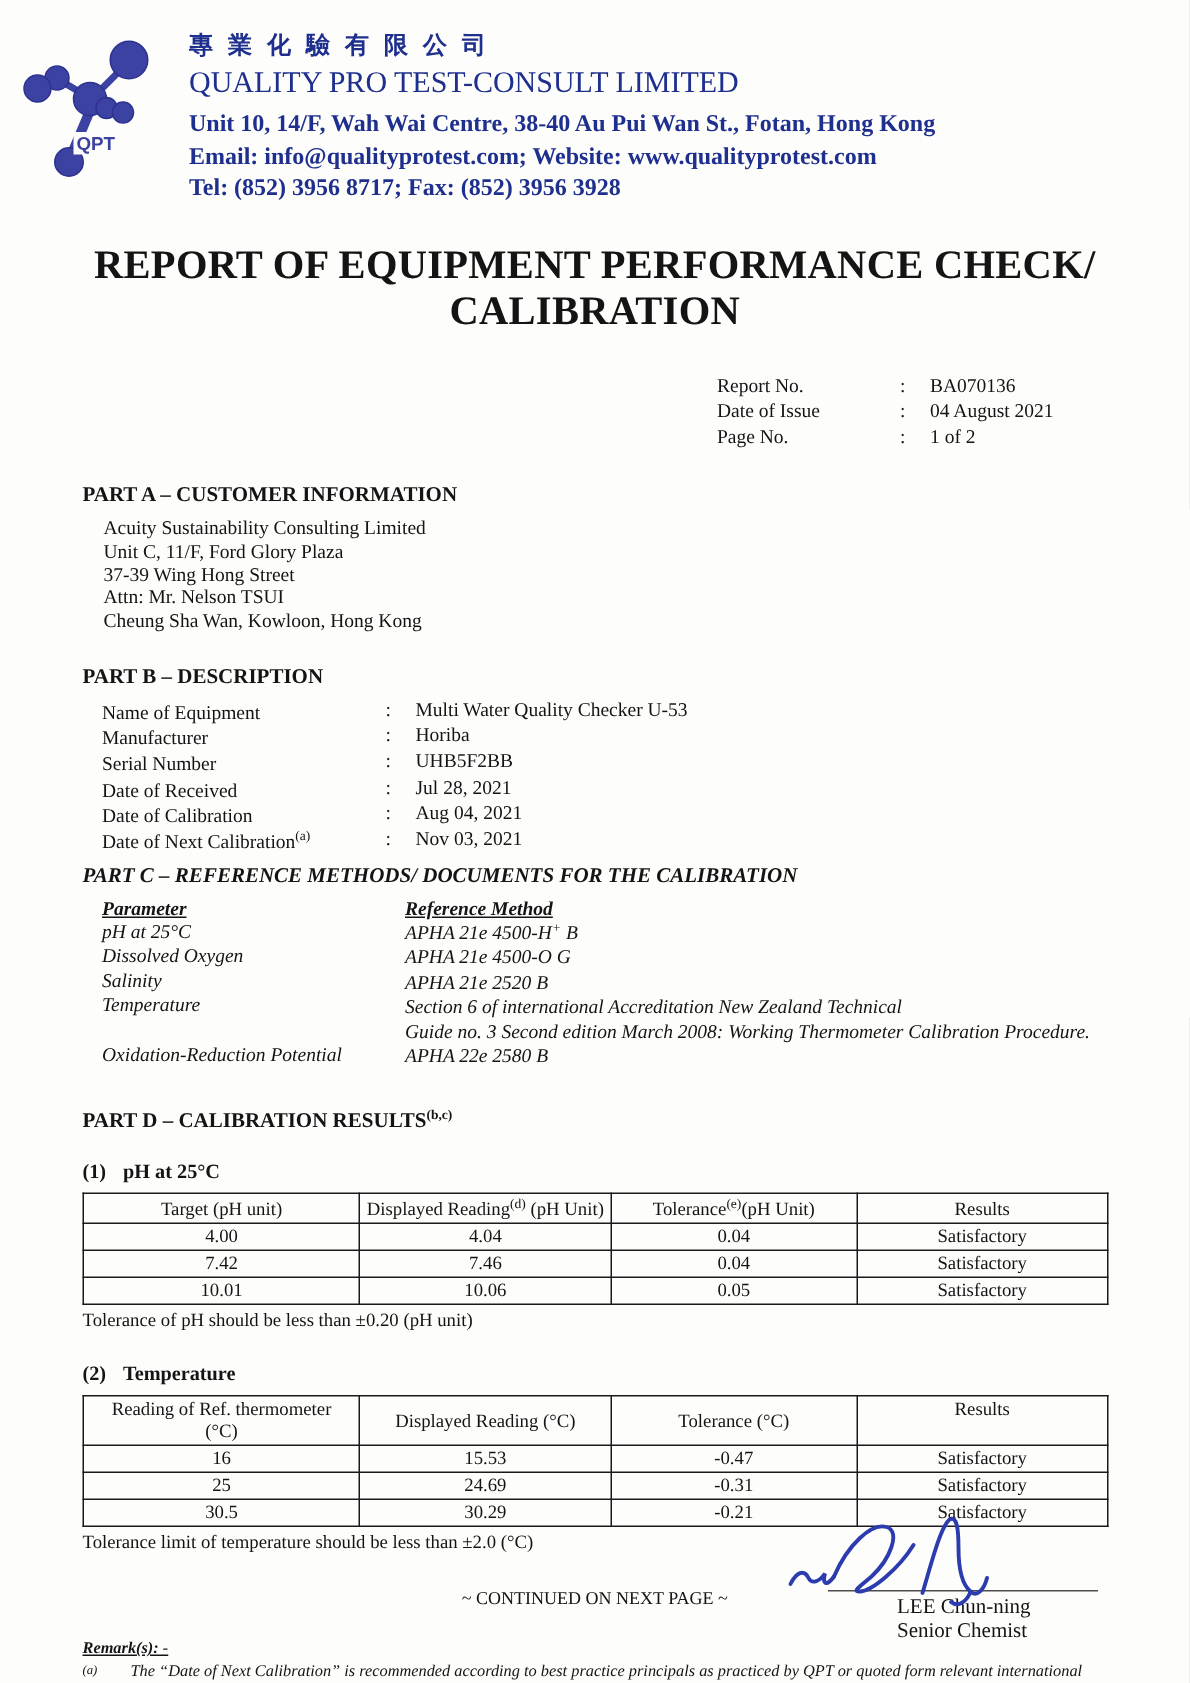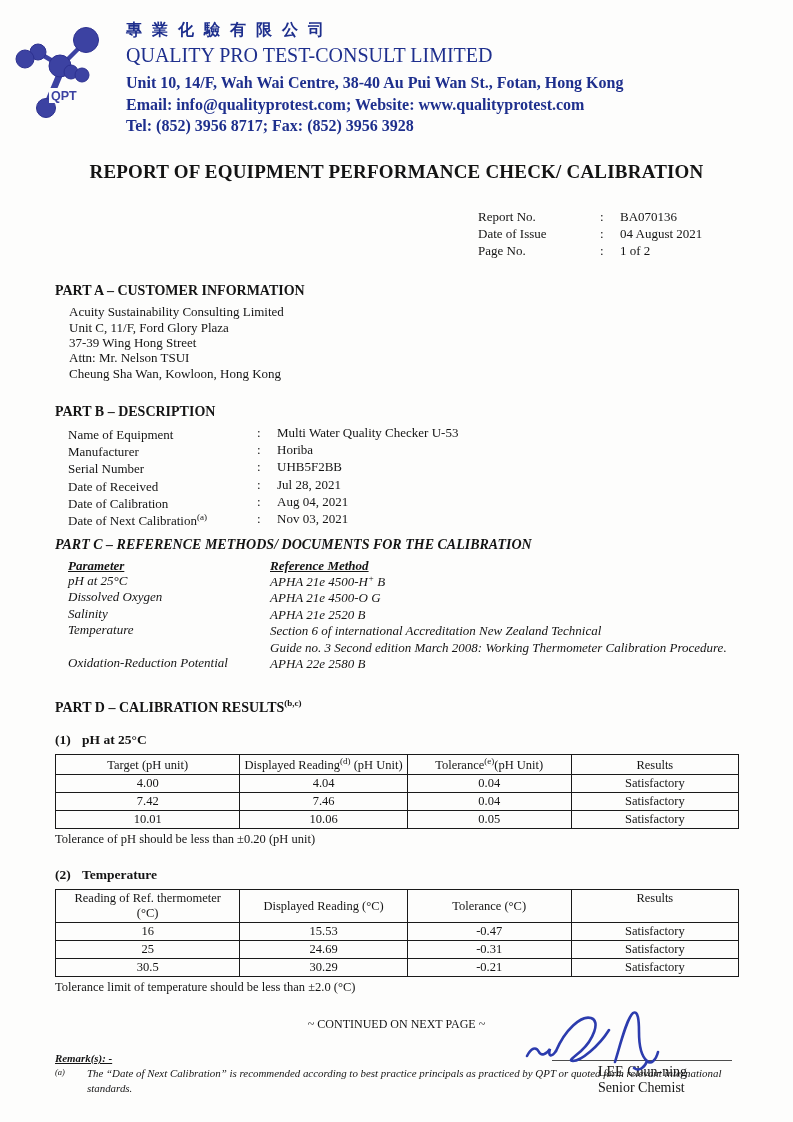--- a/index.html
+++ b/index.html
@@ -11,21 +11,21 @@
     color:#141414;
   }
   
   .letterhead { display:flex; padding:12px 0 0 12px; }
   .logo-wrap { width:100px; flex:0 0 100px; }
   .head-text { margin-left:14px; color:#1e2f8d; padding-top:8px; }
   .company-cn { font-size:16px; font-weight:bold; letter-spacing:10px; white-space:nowrap; }
   .company-en { font-size:20px; margin-top:3px; white-space:nowrap; }
   .head-addr  { font-size:16px; font-weight:bold; line-height:1.35; margin-top:5px; }
   
-  .doc-title { text-align:center; font-weight:bold; font-size:19px; margin-top:24px; letter-spacing:0.2px; }
+  .doc-title { text-align:center; font-weight:bold; font-size:27px; margin-top:24px; letter-spacing:0.2px; }
   .report-info { margin:26px 0 0 478px; font-size:13px;font-family:Liberation Serif, serif; }
   .ri-row { display:flex; line-height:1.3; }
   .ri-label { width:122px; }
   .ri-colon { width:20px; }
   
   .section { margin-left:55px; margin-right:50px; }
   .part-heading { font-weight:bold; font-size:14px; }
   sup { font-size:9px; }
   .addr-block { margin:5px 0 0 14px; font-size:13px; line-height:1.18; }
   .kv-rows { margin:6px 0 0 13px; font-size:13px; }

